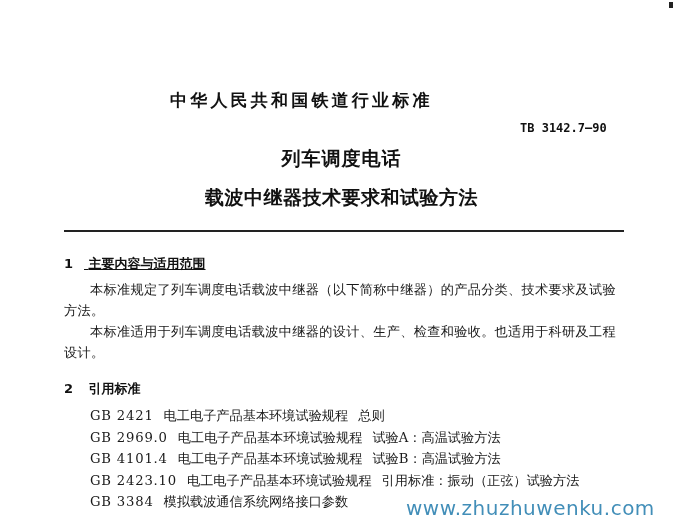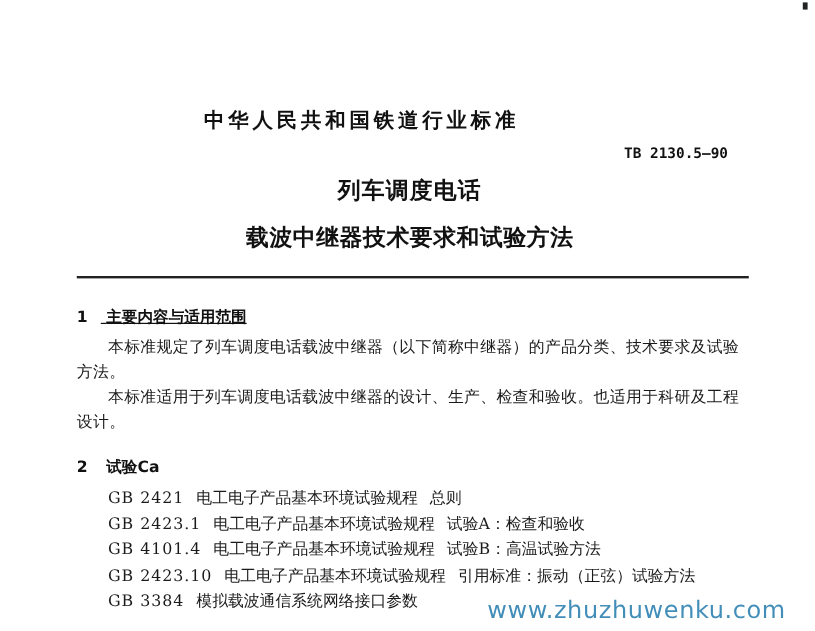--- a/index.html
+++ b/index.html
@@ -63,50 +63,50 @@
       white-space: nowrap;
     }
   </style>
 </head>
 <body>
 
 <div class="page">
   <div class="corner-mark"></div>
 
   <div class="org-title">中华人民共和国铁道行业标准</div>
-  <div class="std-code">TB 2130.5—90</div>
+  <div class="std-code">TB 3142.7—90</div>
 
   <div class="doc-title t1">列车调度电话</div>
   <div class="doc-title t2">载波中继器技术要求和试验方法</div>
 
   <div class="rule"></div>
 
   <div class="sec-head sec1">
     <span class="num">1</span>
     <span>主要内容与适用范围</span>
   </div>
 
   <div class="para p1">
     <span class="indent"></span><span>本标准规定了列车调度电话载波中继器（以下简称中继器）的产品分类、技术要求及试验方法。</span>
   </div>
   <div class="para p2">
     <span class="indent"></span><span>本标准适用于列车调度电话载波中继器的设计、生产、检查和验收。也适用于科研及工程设计。</span>
   </div>
 
   <div class="sec-head sec2">
     <span class="num">2</span>
-    <span>试验Ca</span>
+    <span>引用标准</span>
   </div>
 
   <div class="refs">
     <div class="ref-row">
       <span class="code">GB 2421</span><span class="title">电工电子产品基本环境试验规程</span><span>总则</span>
     </div>
     <div class="ref-row">
-      <span class="code">GB 2423.1</span><span class="title">电工电子产品基本环境试验规程</span><span>试验A：检查和验收</span>
+      <span class="code">GB 2969.0</span><span class="title">电工电子产品基本环境试验规程</span><span>试验A：高温试验方法</span>
     </div>
     <div class="ref-row">
       <span class="code">GB 4101.4</span><span class="title">电工电子产品基本环境试验规程</span><span>试验B：高温试验方法</span>
     </div>
     <div class="ref-row">
       <span class="code">GB 2423.10</span><span class="title">电工电子产品基本环境试验规程</span><span>引用标准：振动（正弦）试验方法</span>
     </div>
     <div class="ref-row">
       <span class="code">GB 3384</span><span class="title">模拟载波通信系统网络接口参数</span><span></span>
     </div>

